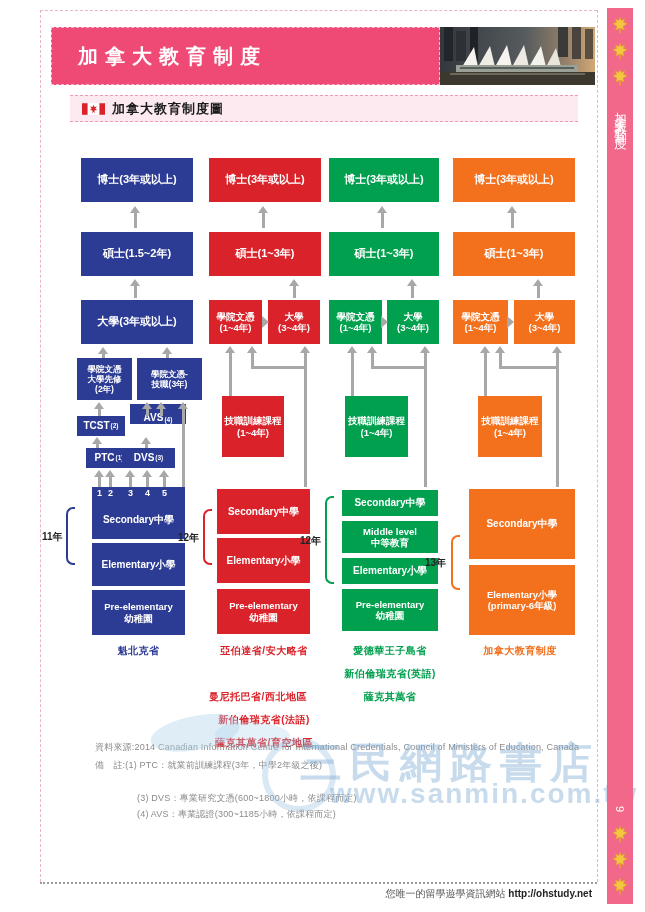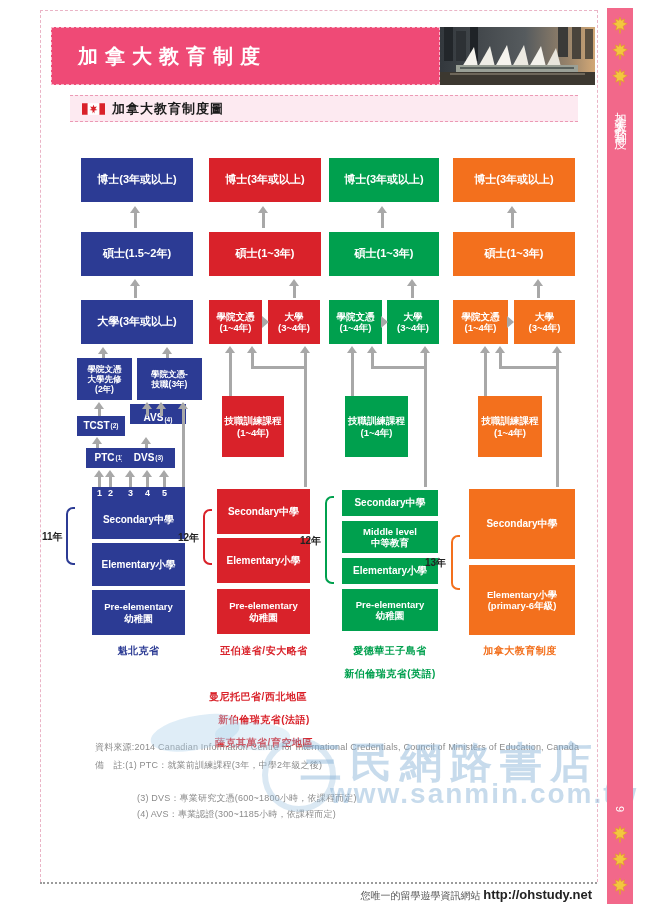--- a/index.html
+++ b/index.html
@@ -39,21 +39,21 @@
   
   .sidebar{position:absolute;left:607px;top:8px;width:26px;height:896px;background:#f2688a;display:flex;flex-direction:column;align-items:center;}
   .leaf{width:16px;height:17px;margin-top:9px;flex:0 0 auto;}
   .leaf-b{width:16px;height:17px;margin-bottom:9px;flex:0 0 auto;}
   .side-title{writing-mode:vertical-rl;color:#fff;font-size:12.5px;letter-spacing:4px;margin-top:16px;font-family:"Liberation Serif","DejaVu Serif",serif;}
   .side-num{writing-mode:vertical-rl;color:#fff;font-size:11px;margin-bottom:14px;}
   .spacer{flex:1;}
   
   .footer-line{position:absolute;left:40px;top:882px;width:557px;border-top:2px dotted #9b9b9b;}
   .footer-text{position:absolute;top:887px;right:53px;font-size:10px;color:#555;}
-  .footer-url{font-weight:bold;color:#222;font-size:13px;}
+  .footer-url{font-weight:bold;color:#222;font-size:10px;}
   .grade-num{position:absolute;color:#fff;font-size:9px;font-weight:bold;top:1px;}
 </style>
 </head>
 <body>
 
 <div class="page">
 
   <div class="frame-h" style="left:40px;top:10px;width:557px;"></div>
   <div class="frame-v" style="left:40px;top:10px;height:872px;"></div>
   <div class="frame-v" style="left:597px;top:10px;height:872px;"></div>
@@ -190,20 +190,21 @@
   <div class="bracket" style="left:451px;top:535px;width:9px;height:55px;border-color:#f3701d;"></div>
   <div class="years" style="left:425px;top:556px;">13年</div>
 
   <div class="prov" style="left:72px;top:644px;width:133px;color:#2c3b94;">魁北克省</div>
   <div class="prov" style="left:179px;top:644px;width:170px;color:#d9222a;">亞伯達省/安大略省</div>
   <div class="prov" style="left:173px;top:690px;width:170px;color:#d9222a;">曼尼托巴省/西北地區</div>
   <div class="prov" style="left:179px;top:713px;width:170px;color:#d9222a;">新伯倫瑞克省(法語)</div>
   <div class="prov" style="left:179px;top:736px;width:170px;color:#d9222a;">薩克其萬省/育空地區</div>
   <div class="prov" style="left:305px;top:644px;width:170px;color:#00a04e;">愛德華王子島省</div>
   <div class="prov" style="left:305px;top:667px;width:170px;color:#00a04e;">新伯倫瑞克省(英語)</div>
+  <div class="prov" style="left:305px;top:690px;width:170px;color:#00a04e;">薩克其萬省</div>
   <div class="prov" style="left:455px;top:644px;width:130px;color:#f3701d;">加拿大教育制度</div>
 
   <div class="au" style="left:133.5px;top:213px;height:15px;"></div>
   <div class="au" style="left:261.5px;top:213px;height:15px;"></div>
   <div class="au" style="left:380.5px;top:213px;height:15px;"></div>
   <div class="au" style="left:510.5px;top:213px;height:15px;"></div>
 
   <div class="au" style="left:133.5px;top:286px;height:12px;"></div>
   <div class="au" style="left:292.5px;top:286px;height:12px;"></div>
   <div class="au" style="left:410.5px;top:286px;height:12px;"></div>

